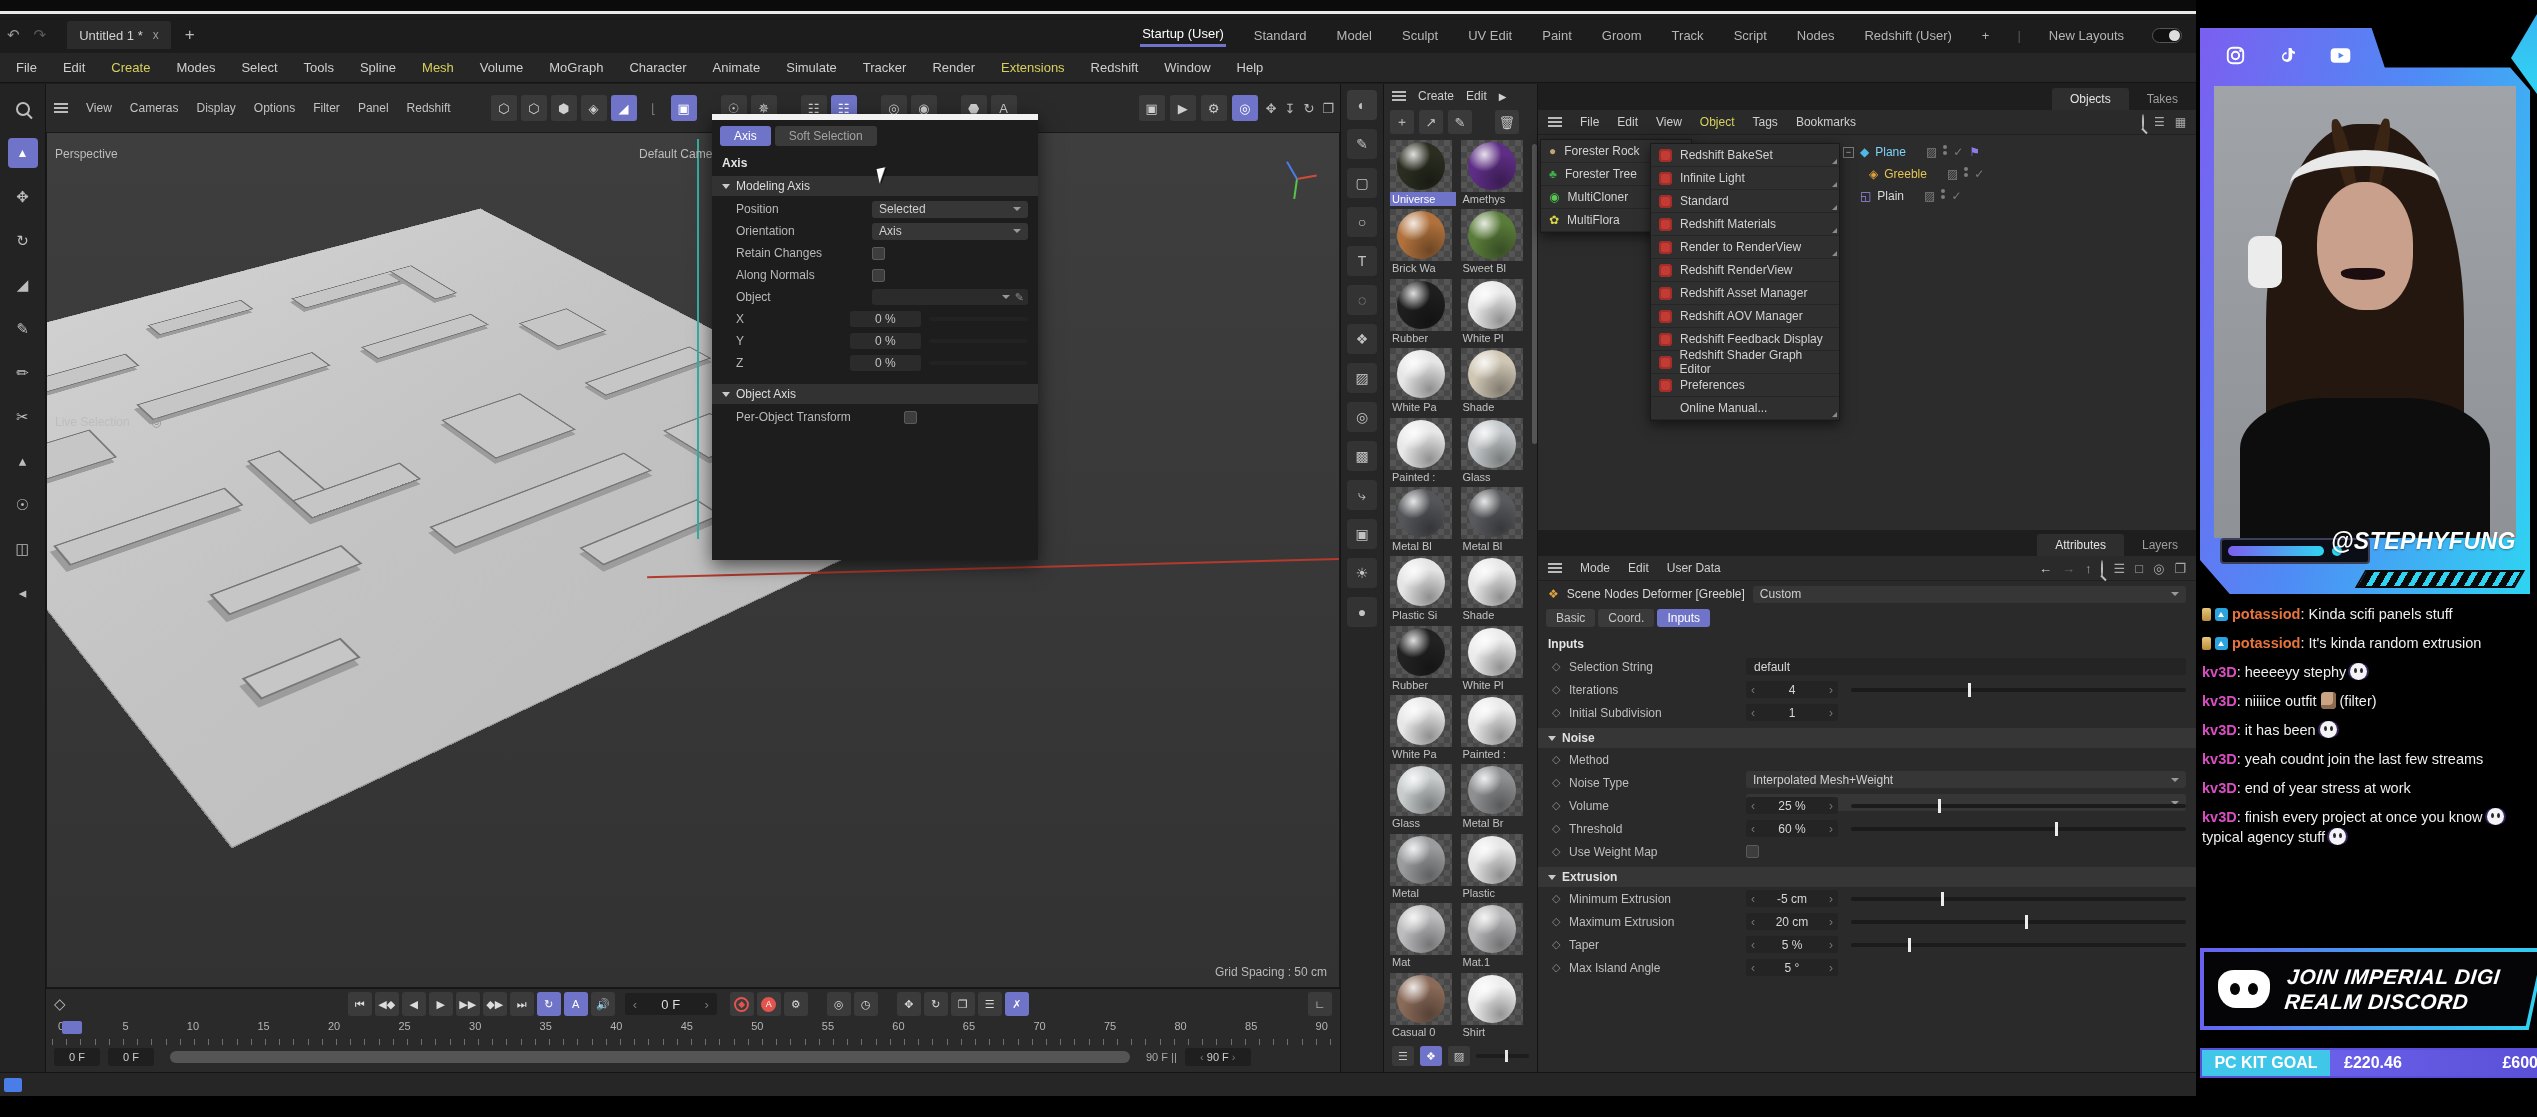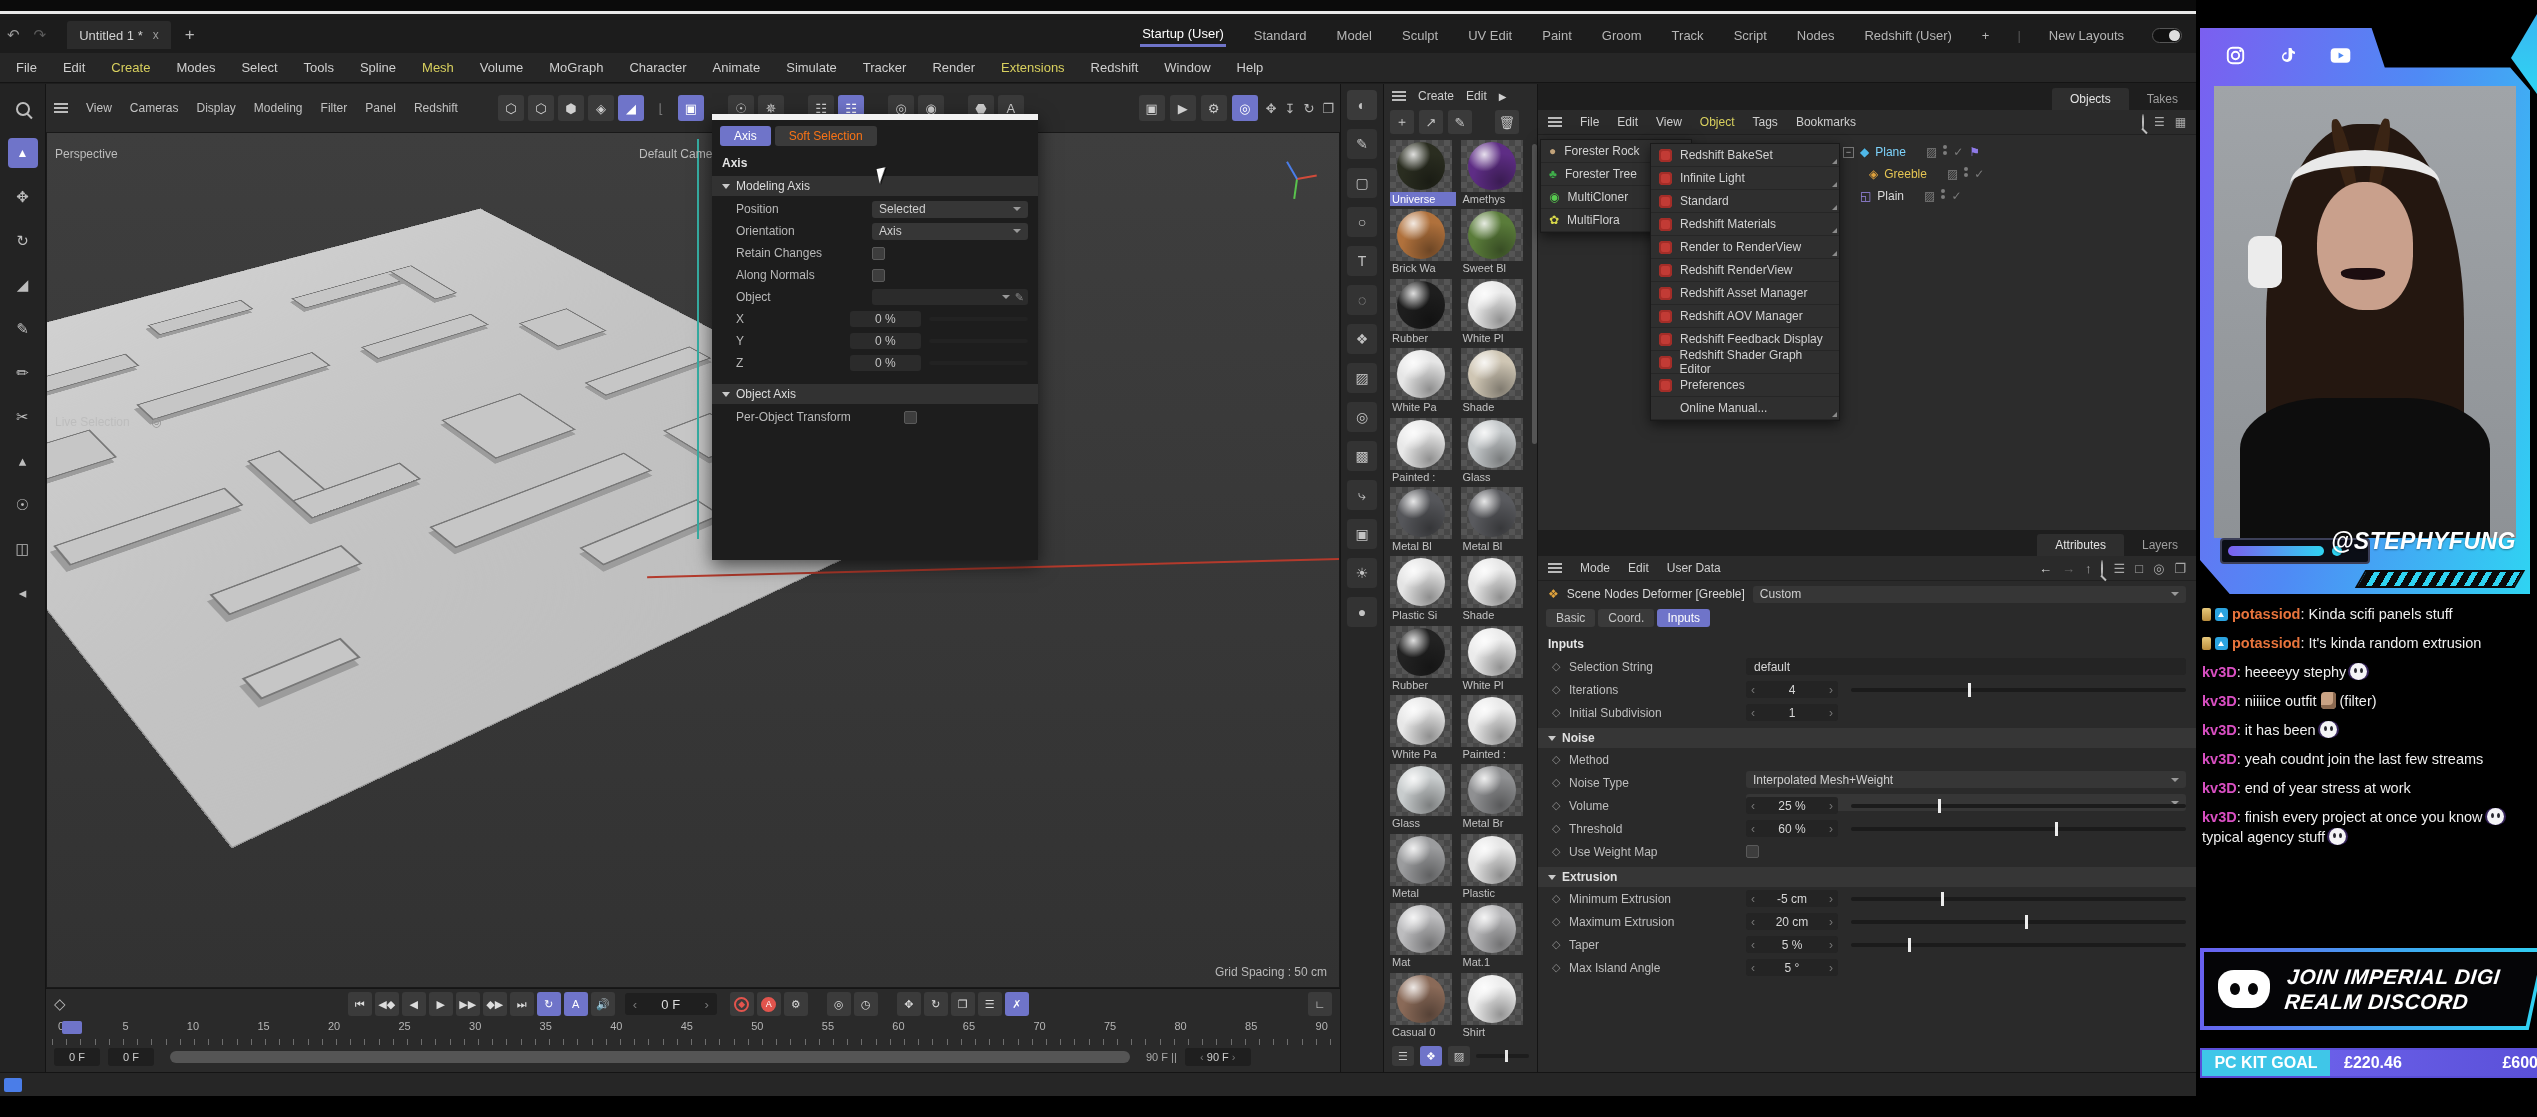--- a/index.html
+++ b/index.html
@@ -56,21 +56,21 @@
 .gizmo { position:absolute; right:22px; top:26px; width:40px; height:44px; }
 .gizmo .g { position:absolute; left:19px; top:20px; width:2px; height:20px; }
 .gizmo .gy { background:#59c24d; transform-origin:top; transform:rotate(8deg); }
 .gizmo .gx { background:#d14b3a; transform-origin:top; transform:rotate(-100deg); }
 .gizmo .gz { background:#4a7de8; transform-origin:top; transform:rotate(150deg); }
 
 
 .axispanel { left:712px; top:114px; width:326px; height:446px; background:#1d1d1d; box-shadow:0 6px 18px rgba(0,0,0,.6); z-index:30; }
 .axispanel .white-top { height:6px; background:#f2f2f2; }
 .apt { display:flex; gap:4px; padding:6px 8px 4px; }
-.aptab { padding:3px 14px; border-radius:3px; background:#3a3a3a; color:#f97316; font-size:12px; }
+.aptab { padding:3px 14px; border-radius:3px; background:#3a3a3a; color:#a3a3a3; font-size:12px; }
 .aptab.active { background:#6f74c9; color:#fff; }
 .aphead { font-weight:bold; color:#e3e3e3; padding:6px 10px 4px; font-size:12px; }
 .apsec { background:#323232; margin:2px 0; padding:3px 10px; color:#dcdcdc; font-size:12px; display:flex; align-items:center; gap:6px; }
 .tri-down { width:0; height:0; border-left:4px solid transparent; border-right:4px solid transparent; border-top:5px solid #c9c9c9; }
 .aprow { display:flex; align-items:center; height:22px; padding:0 10px 0 24px; gap:8px; font-size:12px; color:#b9b9b9; }
 .aprow .albl { width:128px; }
 .ddl { flex:1; display:flex; align-items:center; justify-content:space-between; background:#363636; border-radius:3px; height:17px; padding:0 7px; color:#cfcfcf; }
 .caret { width:0; height:0; border-left:4px solid transparent; border-right:4px solid transparent; border-top:4px solid #999; }
 .cb { width:13px; height:13px; background:#3d3d3d; border:1px solid #5a5a5a; border-radius:2px; }
 .objfield { flex:1; height:16px; background:#2b2b2b; border-radius:3px; display:flex; align-items:center; justify-content:flex-end; padding:0 4px; gap:5px; }
@@ -286,21 +286,21 @@
     <span class="mi">Window</span>
     <span class="mi">Help</span>
   </div>
 
   <div class="abs toolband">
     <div class="vpmenu">
       <span class="burger"></span>
       <span>View</span>
       <span>Cameras</span>
       <span>Display</span>
-      <span>Modeling</span>
+      <span>Options</span>
       <span>Filter</span>
       <span>Panel</span>
       <span>Redshift</span>
     </div>
     <div class="tbicons">
       <span class="tbi">⬡</span>
       <span class="tbi">⬡</span>
       <span class="tbi">⬢</span>
       <span class="tbi">◈</span>
       <span class="tbi blue">◢</span>

